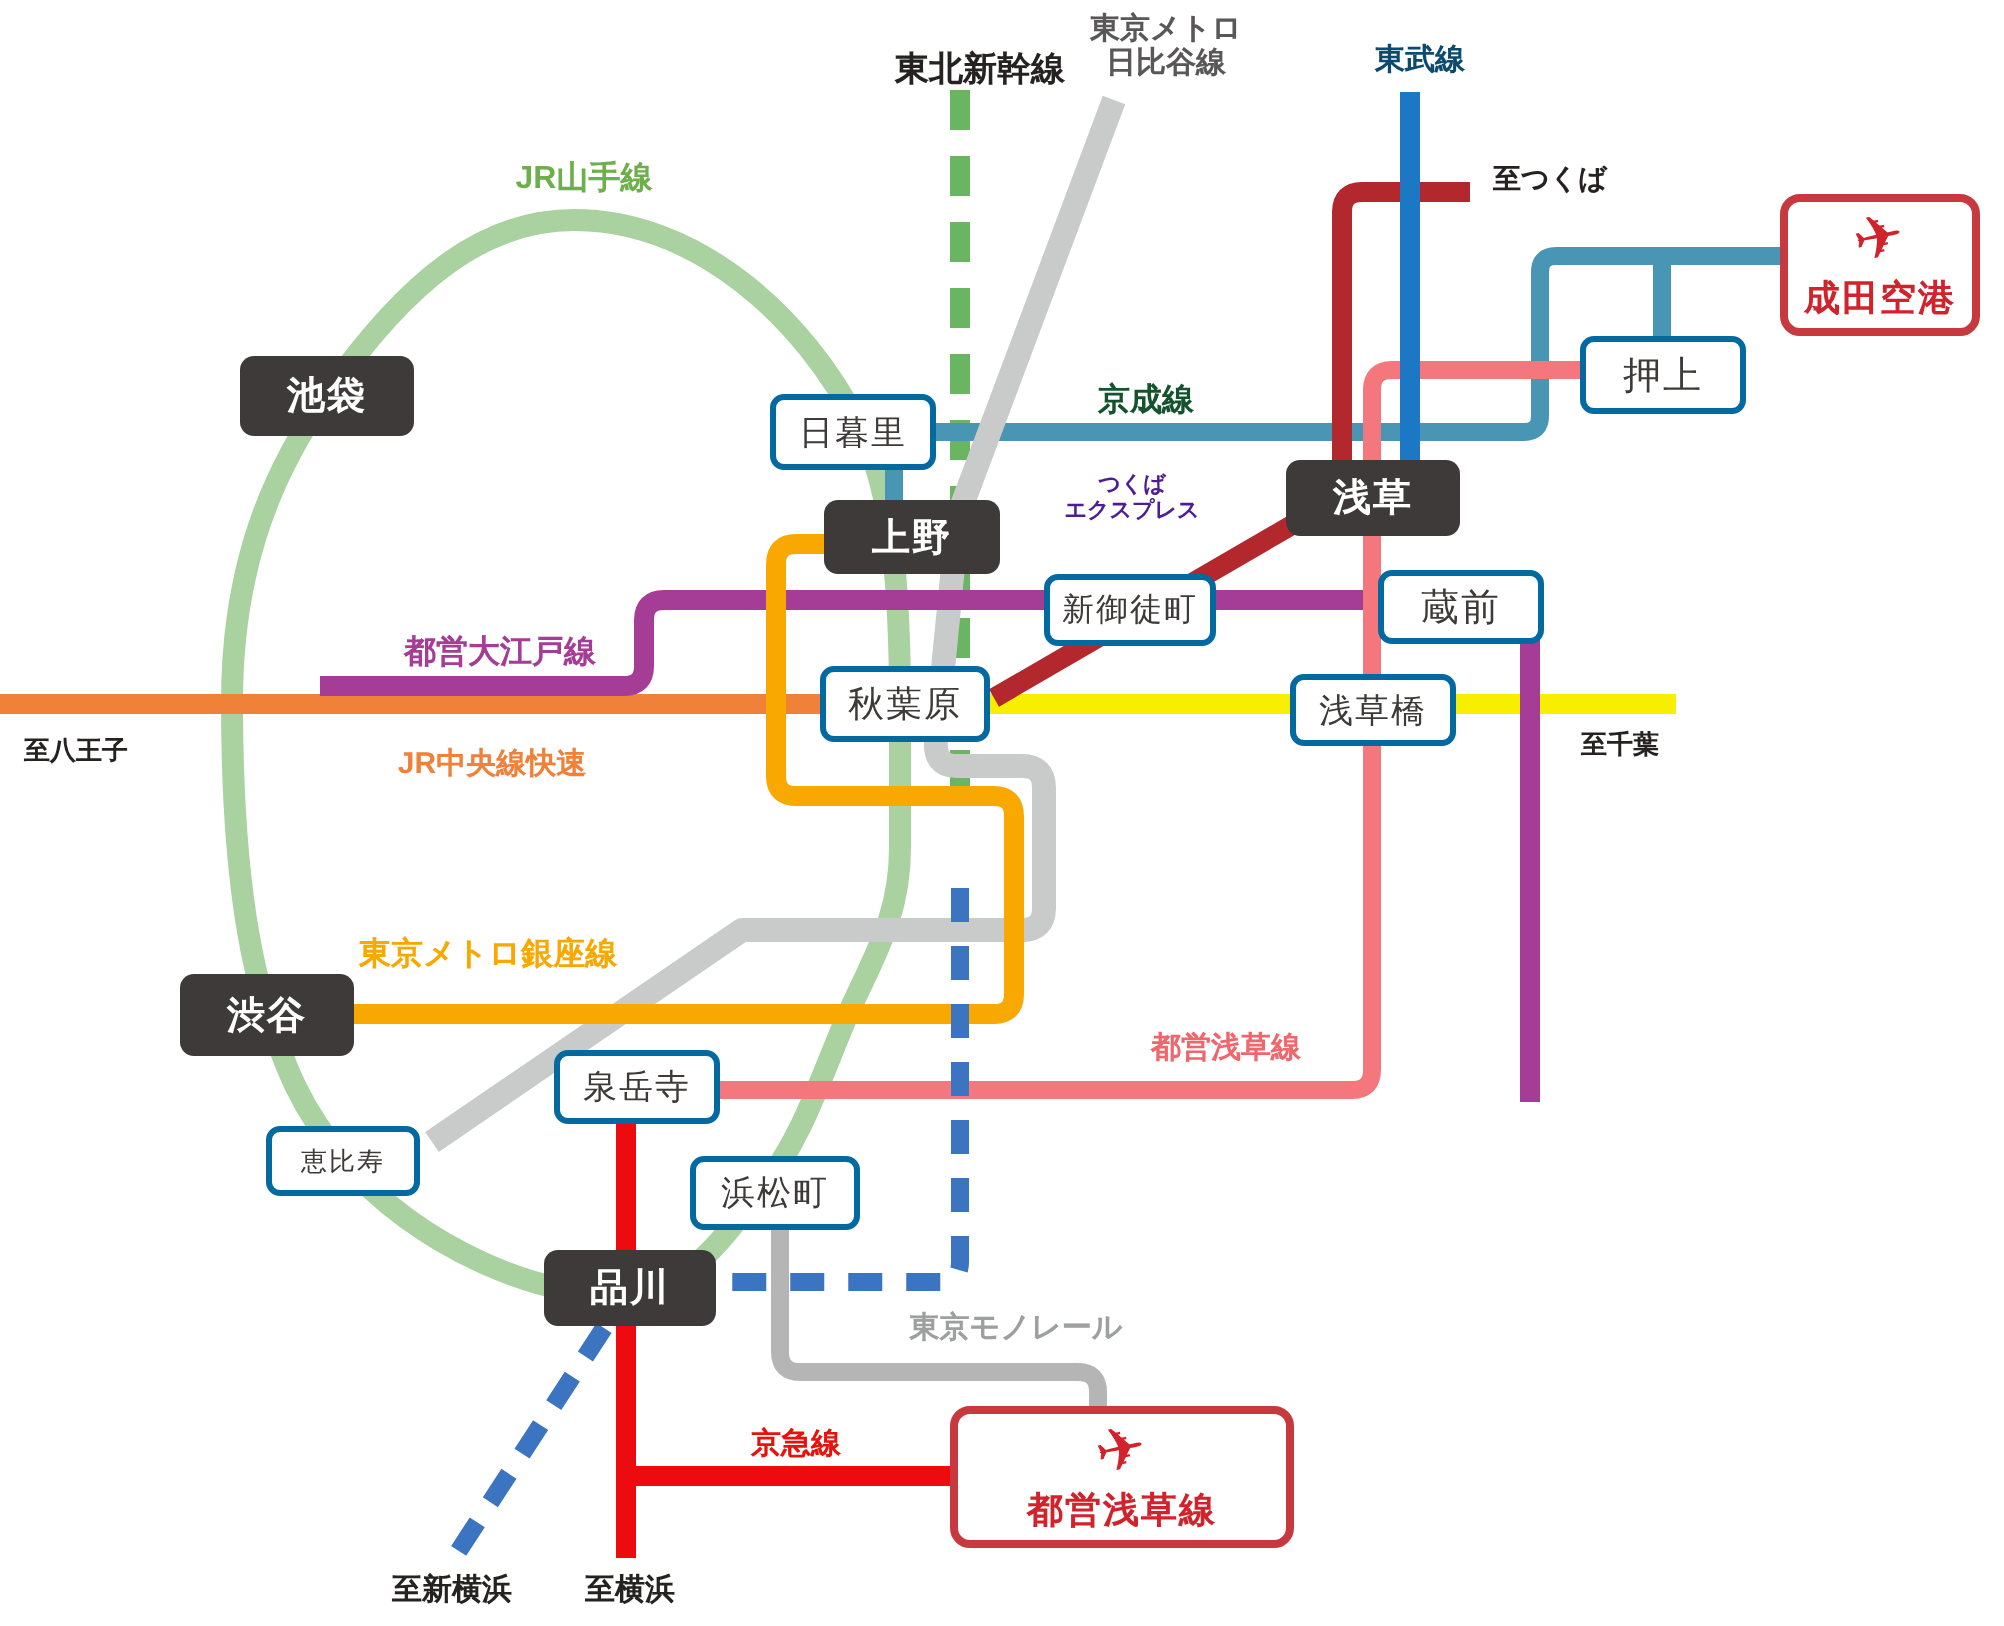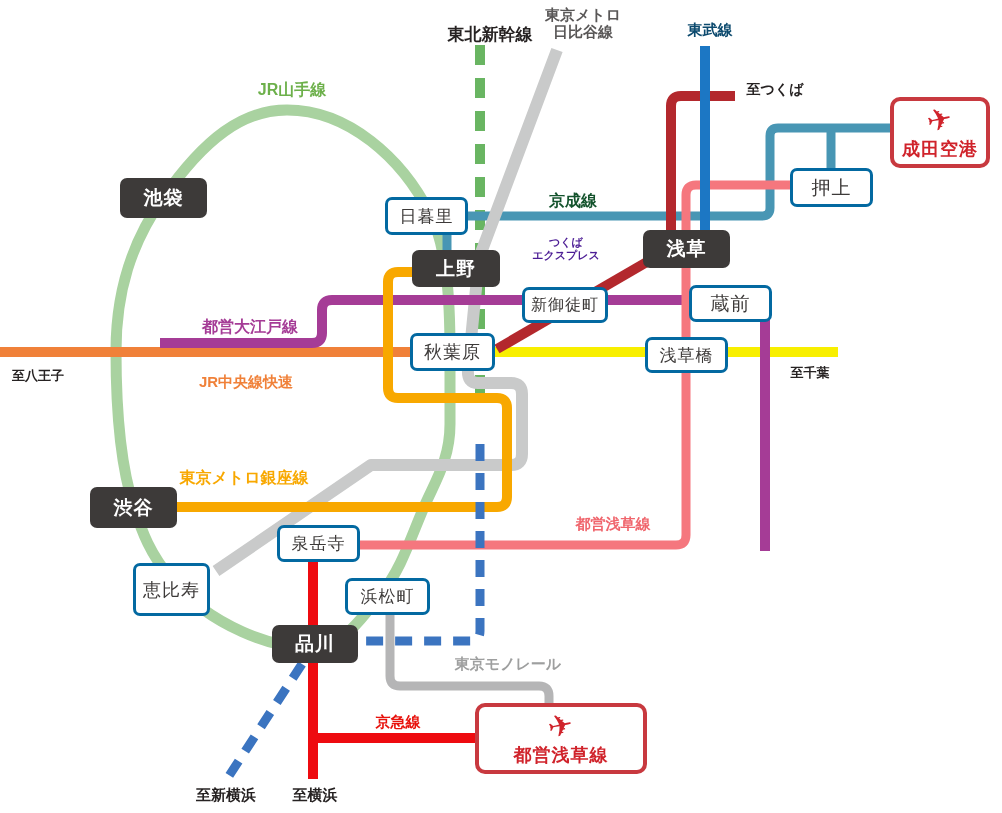--- a/index.html
+++ b/index.html
@@ -87,21 +87,21 @@
   <div class="lbl" style="left:398px;top:722px;font-size:15px;color:#E8120C;">京急線</div>
   <div class="lbl" style="left:226px;top:795px;font-size:15px;color:#262222;">至新横浜</div>
   <div class="lbl" style="left:315px;top:795px;font-size:15px;color:#262222;">至横浜</div>
 
   <div class="st dark" style="left:120px;top:178px;width:87px;height:40px;">
     <span>池袋</span>
     </div>
   <div class="st dark" style="left:90px;top:487px;width:87px;height:41px;">
     <span>渋谷</span>
     </div>
-  <div class="st light" style="left:133px;top:563px;width:77px;height:53px;font-size:18px;">
+  <div class="st light" style="left:133px;top:563px;width:77px;height:35px;font-size:13px;">
     <span>恵比寿</span>
     </div>
   <div class="st dark" style="left:272px;top:625px;width:86px;height:38px;">
     <span>品川</span>
     </div>
   <div class="st light" style="left:277px;top:525px;width:83px;height:37px;font-size:17px;">
     <span>泉岳寺</span>
     </div>
   <div class="st light" style="left:345px;top:578px;width:85px;height:37px;font-size:17px;">
     <span>浜松町</span>

